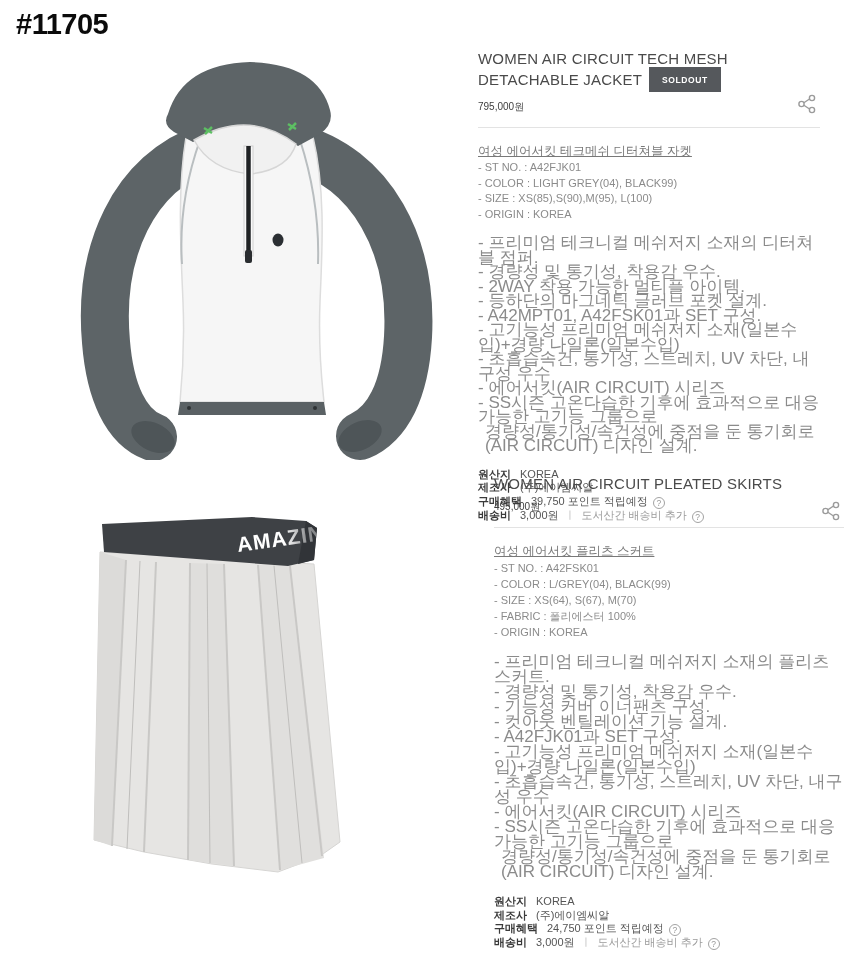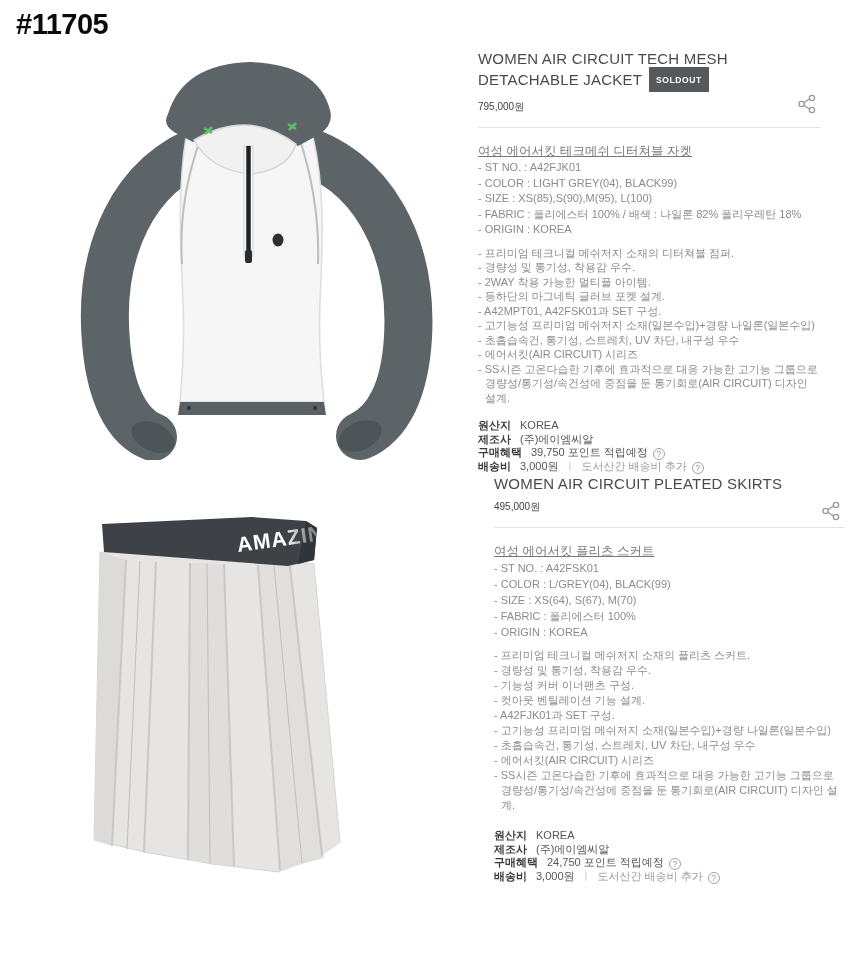--- a/index.html
+++ b/index.html
@@ -13,29 +13,29 @@
   .product-image { position:absolute; }
   .img-jacket { left:58px; top:52px; width:395px; height:408px; }
   .img-skirt  { left:92px; top:510px; width:305px; height:368px; }
 
   .col { position:absolute; }
   .col-1 { left:478px; top:49px; width:342px; }
   .col-2 { left:494px; top:474px; width:350px; }
 
   .title { font-size:15px; line-height:20px; color:#4a4a4a; letter-spacing:0.2px; font-weight:400; }
   .soldout-badge { display:inline-block; background:#55585c; color:#fff; font-size:8.5px;
-                   font-weight:700; letter-spacing:0.6px; padding:3px 7px 2px;
+                   font-weight:700; letter-spacing:0.6px; padding:3px 13px 2px;
                    margin-left:7px; position:relative; top:-2px; }
   .price { margin-top:6px; font-size:10px; color:#3e3e3e; }
   .share-btn { position:absolute; right:2px; width:22px; height:22px; cursor:pointer; }
   .share-1 { top:44px; } .share-2 { top:26px; }
   .divider { border-top:1px solid #e3e3e3; margin-top:13px; }
   .subtitle { margin-top:15px; font-size:12.5px; color:#787878;text-decoration:underline; }
   .specs { font-size:11px; line-height:15.5px; color:#8b8b8b; }
-  .features { margin-top:8px; font-size:11px; line-height:14.5px; color:#8b8b8b; }
+  .features { margin-top:14px; font-size:17px; line-height:14.5px; color:#8b8b8b; }
   .feature-line.cont { padding-left:7px; }
   .info { margin-top:14px; font-size:11px; line-height:13.5px; color:#555; }
   .info-row { white-space:nowrap; }
   .info-label { font-weight:700; color:#3a3a3a; margin-right:9px; }
   .info-value {}
   .info-sep { color:#c0c0c0; margin:0 6px; }
   .info-extra { color:#9b9b9b; }
   .help-icon { display:inline-block; width:12px; height:12px; border:1px solid #a3a3a3;
                border-radius:50%; color:#969696; font-size:8.5px; line-height:10px;
                text-align:center; margin-left:5px; vertical-align:-1px; cursor:pointer; }
@@ -100,21 +100,20 @@
       </svg>
     </div>
 
     <div class="divider"></div>
     <div class="subtitle">여성 에어서킷 테크메쉬 디터쳐블 자켓</div>
 
     <div class="specs">
       <div class="spec-line">- ST NO. : A42FJK01</div>
       <div class="spec-line">- COLOR : LIGHT GREY(04), BLACK99)</div>
       <div class="spec-line">- SIZE : XS(85),S(90),M(95), L(100)</div>
-      <div class="spec-line">- FABRIC : 폴리에스터 100% / 배색 : 나일론 82% 폴리우레탄 18%</div>
       <div class="spec-line">- ORIGIN : KOREA</div>
     </div>
 
     <div class="features">
       <div class="feature-line">- 프리미엄 테크니컬 메쉬저지 소재의 디터쳐블 점퍼.</div>
       <div class="feature-line">- 경량성 및 통기성, 착용감 우수.</div>
       <div class="feature-line">- 2WAY 착용 가능한 멀티플 아이템.</div>
       <div class="feature-line">- 등하단의 마그네틱 글러브 포켓 설계.</div>
       <div class="feature-line">- A42MPT01, A42FSK01과 SET 구성.</div>
       <div class="feature-line">- 고기능성 프리미엄 메쉬저지 소재(일본수입)+경량 나일론(일본수입)</div>

